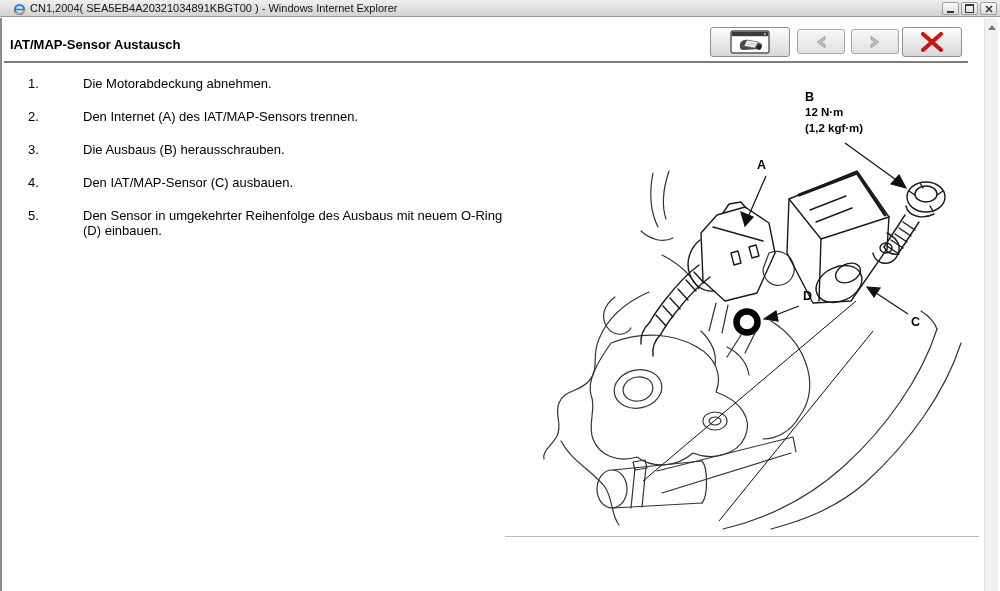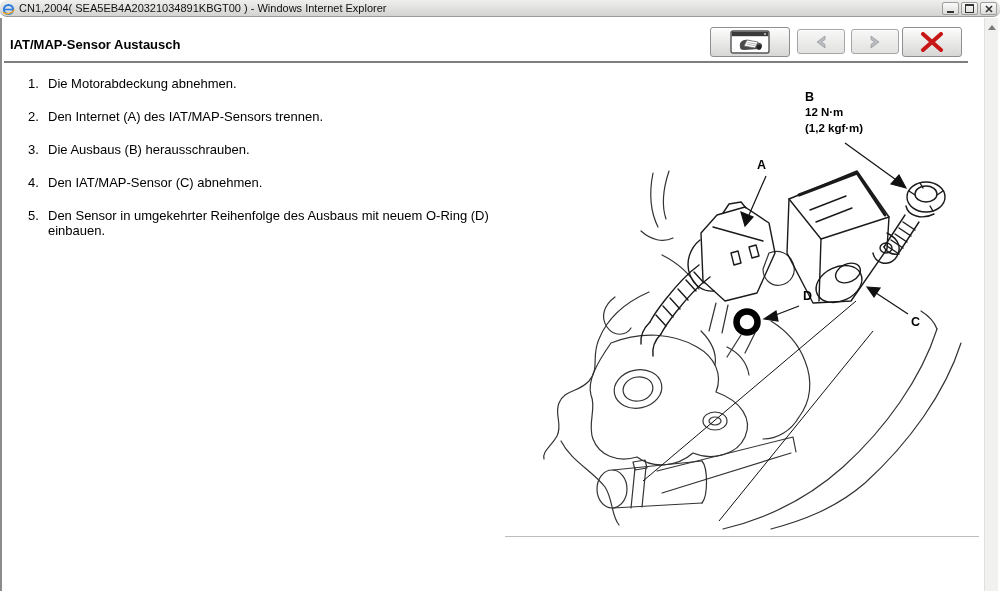--- a/index.html
+++ b/index.html
@@ -6,21 +6,21 @@
   body{
     width:1000px;height:591px;position:relative;overflow:hidden;
     background:#ffffff;font-family:"Liberation Sans",sans-serif;
     -webkit-font-smoothing:antialiased;
   }
   
   .titlebar{
     position:absolute;left:0;top:0;width:1000px;height:17px;
     background:linear-gradient(#efefed,#d3d3d1);
     border-bottom:1px solid #9a9a9a;
-    display:flex;align-items:center;padding-left:2px;box-sizing:border-box;border-radius:7px;
+    display:flex;align-items:center;padding-left:13px;box-sizing:border-box;
   }
   .ie-icon{width:13px;height:13px;margin-right:4px;flex:0 0 auto;}
   .title-text{font-size:11px;color:#111;white-space:nowrap;}
   .win-controls{position:absolute;right:3px;top:2px;display:flex;gap:2px;}
   .win-btn{
     width:17px;height:13px;border:1px solid #9d9d9d;border-radius:2px;
     background:linear-gradient(#fbfbfb,#dcdcda);
     display:flex;align-items:center;justify-content:center;padding:0;cursor:default;
   }
   .glyph-min{width:7px;height:2px;background:#333;margin-top:6px;}
@@ -35,21 +35,21 @@
     display:flex;align-items:center;justify-content:center;padding:0;cursor:default;
   }
   .tb-btn.light{border-color:#a5a5a5;background:linear-gradient(#f7f7f7,#e2e2e0);}
   
   .page-heading{position:absolute;left:10px;top:37px;font-size:13px;font-weight:bold;color:#000;}
   .heading-rule{position:absolute;left:4px;top:61px;width:964px;height:2px;background:#7e7e7e;}
   
   .steps{position:absolute;left:28px;top:76px;width:480px;}
   .step{display:flex;margin-bottom:18px;font-size:13px;line-height:15px;color:#000;}
   .step-num{width:20px;flex:0 0 auto;}
-  .step-text{width:445px;}
+  .step-text{width:445px;margin-left:35px;}
   
   .diagram{position:absolute;left:490px;top:76px;}
   .diagram text{font-family:"Liberation Sans",sans-serif;font-weight:bold;fill:#000;}
   .bottom-rule{position:absolute;left:505px;top:536px;width:474px;height:1px;background:#bcbcbc;}
   
   .scrollbar{
     position:absolute;left:984px;top:18px;width:14px;height:573px;
     background:#f1f1f0;border-left:1px solid #e0e0e0;box-sizing:border-box;
   }
   .scroll-up{
@@ -128,21 +128,21 @@
   <div class="step">
     <span class="step-num">2.</span>
     <span class="step-text">Den Internet (A) des IAT/MAP-Sensors trennen.</span>
   </div>
   <div class="step">
     <span class="step-num">3.</span>
     <span class="step-text">Die Ausbaus (B) herausschrauben.</span>
   </div>
   <div class="step">
     <span class="step-num">4.</span>
-    <span class="step-text">Den IAT/MAP-Sensor (C) abnehmen.</span>
+    <span class="step-text">Den IAT/MAP-Sensor (C) ausbauen.</span>
   </div>
   <div class="step">
     <span class="step-num">5.</span>
     <span class="step-text">Den Sensor in umgekehrter Reihenfolge des Ausbaus mit neuem O-Ring (D) einbauen.</span>
   </div>
 </div>
 
 <svg class="diagram" width="496" height="462" viewBox="490 76 496 462">
 
   <g fill="none" stroke="#333" stroke-width="1.2" stroke-linecap="round" stroke-linejoin="round">

